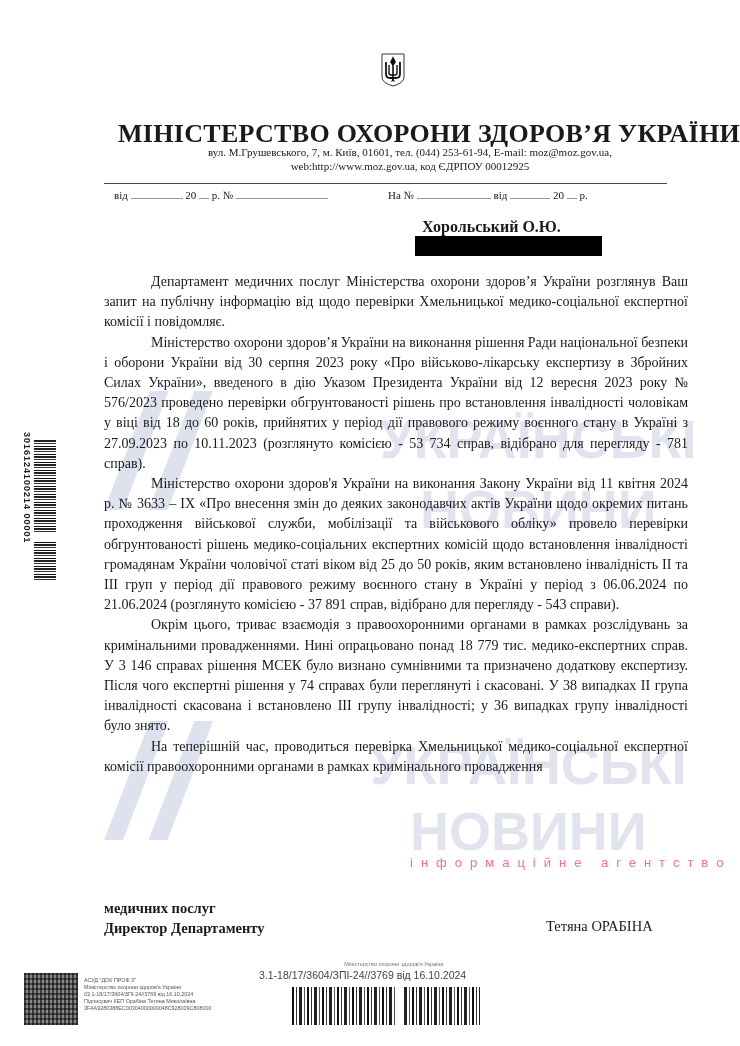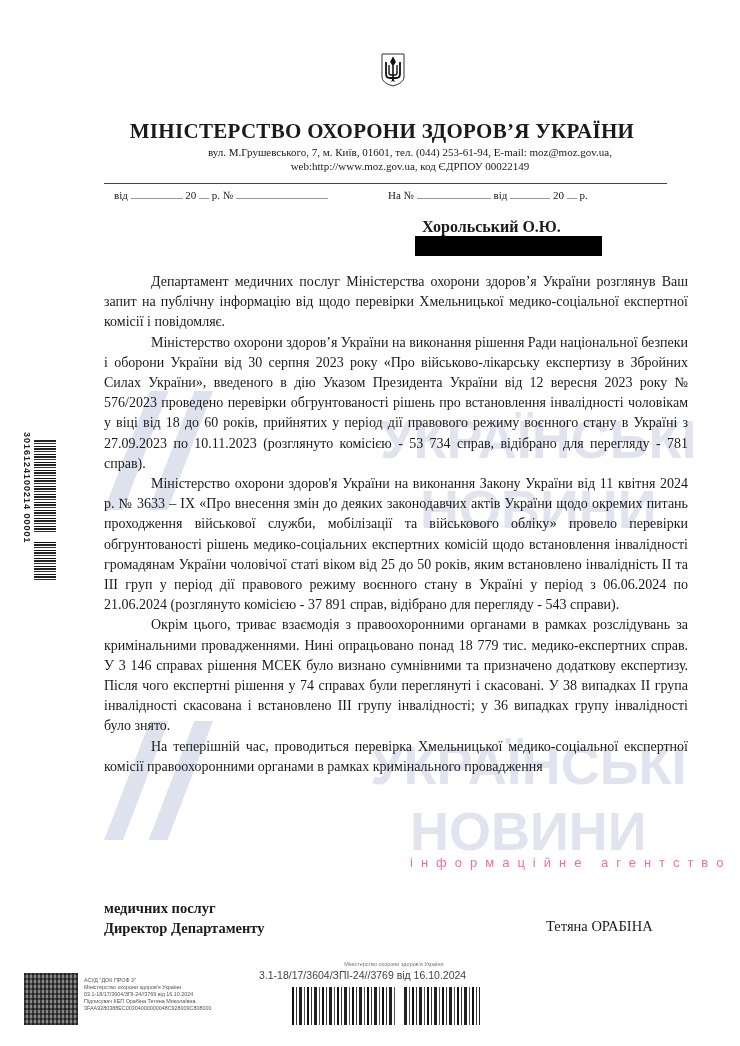--- a/index.html
+++ b/index.html
@@ -10,21 +10,21 @@
     .wm-sub { position: absolute; font-family: "Liberation Sans", sans-serif; color: #ec4899; letter-spacing: 8px; font-size: 13px; z-index: 0; opacity: 0.8; }
 
     .side-barcode { position: absolute; left: 18px; top: 432px; width: 40px; height: 150px; z-index: 1; }
     .side-barcode .digits { position: absolute; left: 0; top: 0; width: 14px; height: 150px; writing-mode: vertical-rl; font-family: "Liberation Sans", sans-serif; font-size: 9px; font-weight: bold; color: #222; letter-spacing: 1px; }
     .side-barcode .bars { position: absolute; left: 16px; top: 8px; width: 22px; height: 140px;
       background: repeating-linear-gradient(180deg, #222 0 2px, #fff 2px 3px, #333 3px 4px, #fff 4px 6px, #111 6px 7px, #fff 7px 8px); }
     .side-barcode .bars.gap { top: 100px; height: 8px; background: #fff; }
 
     .emblem { position: absolute; left: 381px; top: 53px; width: 24px; height: 34px; z-index: 1; }
 
-    .ministry-title { position: absolute; left: 0; width: 740px; top: 119px; text-align: center; font-size: 21px; font-weight: bold; letter-spacing: 0.3px; padding-left: 24px; box-sizing: border-box; z-index: 1; }
+    .ministry-title { position: absolute; left: 0; width: 740px; top: 119px; text-align: right; font-size: 26px; font-weight: bold; letter-spacing: 0.3px; padding-left: 24px; box-sizing: border-box; z-index: 1; }
     .address { position: absolute; left: 0; width: 740px; top: 145px; text-align: center; font-size: 11px; line-height: 14px; padding-left: 80px; box-sizing: border-box; z-index: 1; }
 
     .rule { position: absolute; left: 104px; top: 183px; width: 563px; height: 1px; background: #444; z-index: 1; }
     .reg-line { position: absolute; top: 188px; font-size: 11px; z-index: 1; }
     .reg-blank { display: inline-block; border-bottom: 1px solid #999; height: 10px; vertical-align: baseline; }
 
     .recipient-name { position: absolute; left: 422px; top: 218px; font-size: 16px; font-weight: bold; z-index: 1; }
     .redaction { position: absolute; left: 415px; top: 236px; width: 187px; height: 20px; background: #000; z-index: 1; }
 
     .body-text { position: absolute; left: 104px; top: 272px; width: 584px; font-size: 14px; line-height: 20.2px; text-align: justify; z-index: 1; }
@@ -66,21 +66,21 @@
 <svg class="emblem" viewBox="0 0 24 34">
   <path d="M1 1 H23 V24 Q23 30 12 33 Q1 30 1 24 Z" fill="none" stroke="#333" stroke-width="1"></path>
   <path d="M12 5 L12 27 M12 5 L10 9 L12 12 L14 9 Z" stroke="#111" stroke-width="1.6" fill="#111"></path>
   <path d="M5 9 L5 21 Q5 25 9 25 L12 25 L15 25 Q19 25 19 21 L19 9" fill="none" stroke="#111" stroke-width="1.8"></path>
   <path d="M8 12 L8 20 Q8 22 10 22 L12 22 L14 22 Q16 22 16 20 L16 12" fill="none" stroke="#111" stroke-width="1.4"></path>
   <path d="M12 25 L10 29 L12 28 L14 29 Z" fill="#111"></path>
 </svg>
 <div class="ministry-title">МІНІСТЕРСТВО ОХОРОНИ ЗДОРОВ’Я УКРАЇНИ</div>
 <div class="address">
   <div>вул. М.Грушевського, 7, м. Київ, 01601, тел. (044) 253-61-94, E-mail: moz@moz.gov.ua,</div>
-  <div>web:http://www.moz.gov.ua, код ЄДРПОУ 00022149</div>
+  <div>web:http://www.moz.gov.ua, код ЄДРПОУ 00012925</div>
 </div>
 <div class="rule"></div>
 
 <div class="reg-line" style="left:114px;">
   <span>від</span>
   <span class="reg-blank" style="width:52px;"></span>
   <span>20</span>
   <span class="reg-blank" style="width:10px;"></span>
   <span>р.</span>
   <span>№</span>

